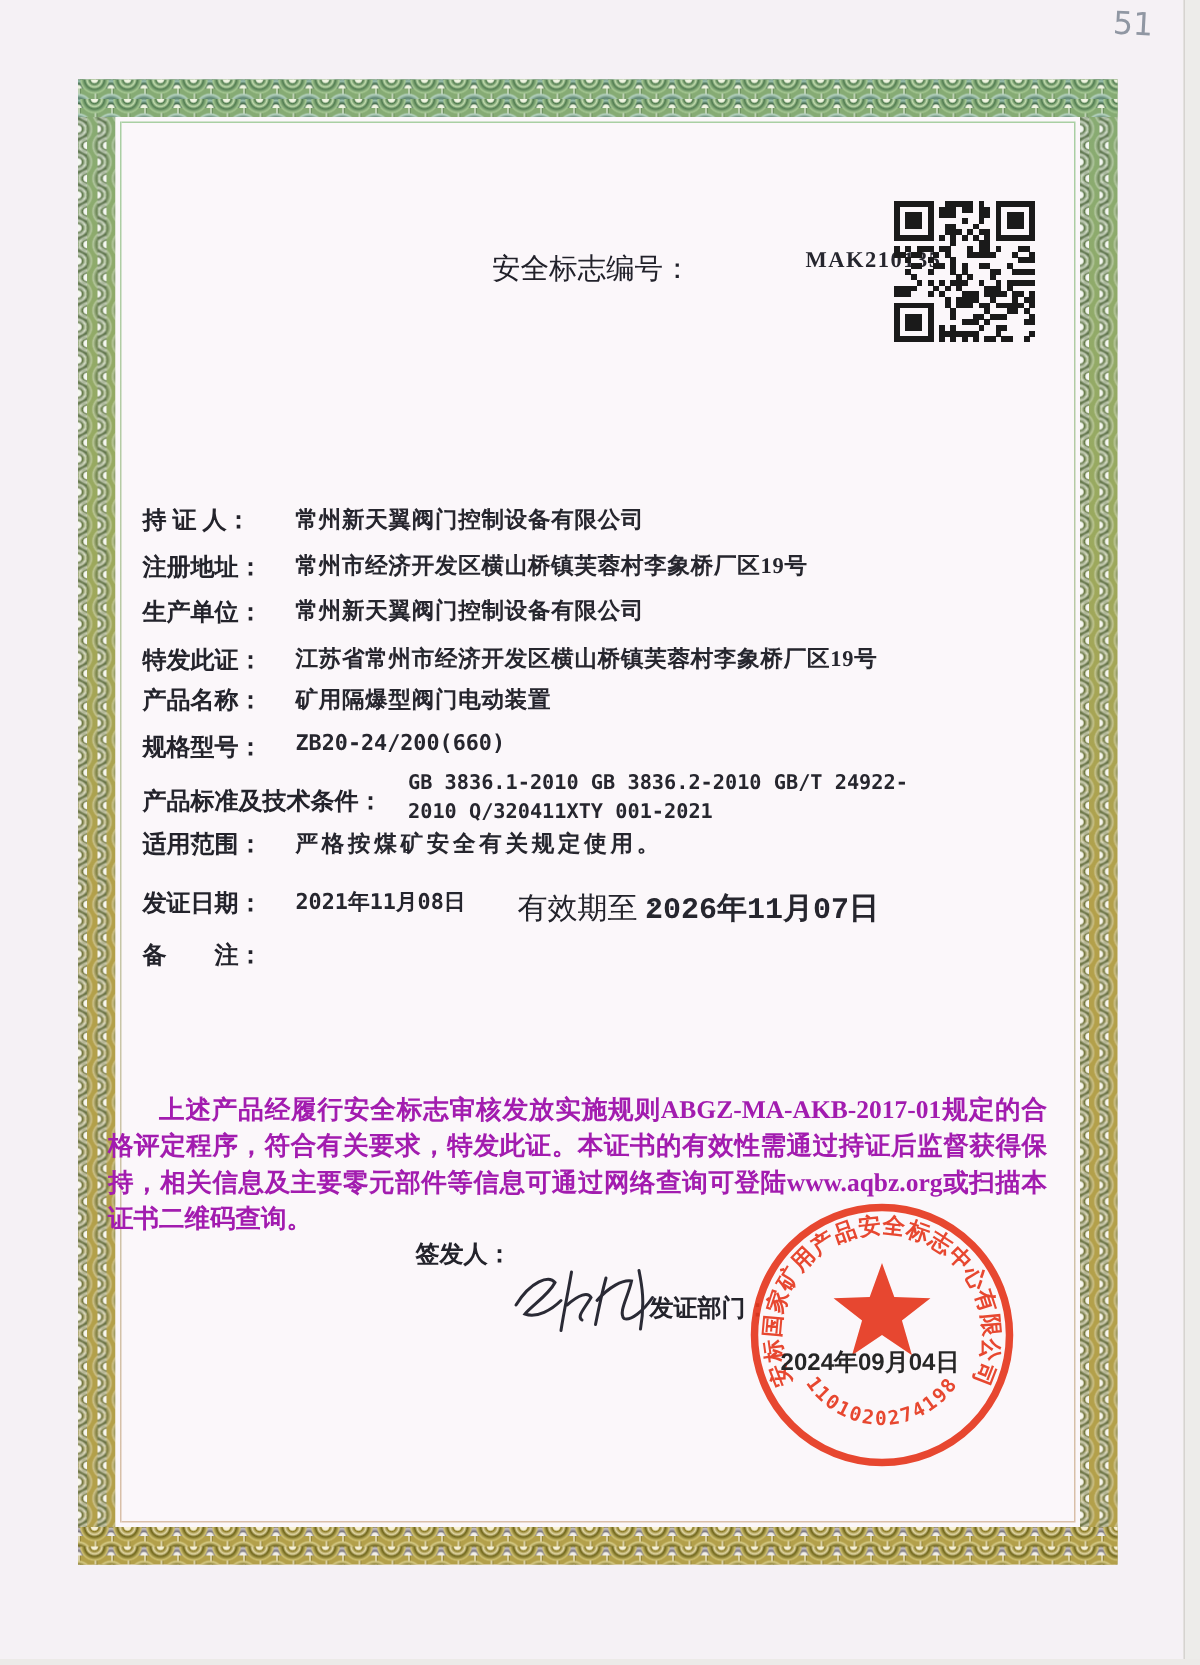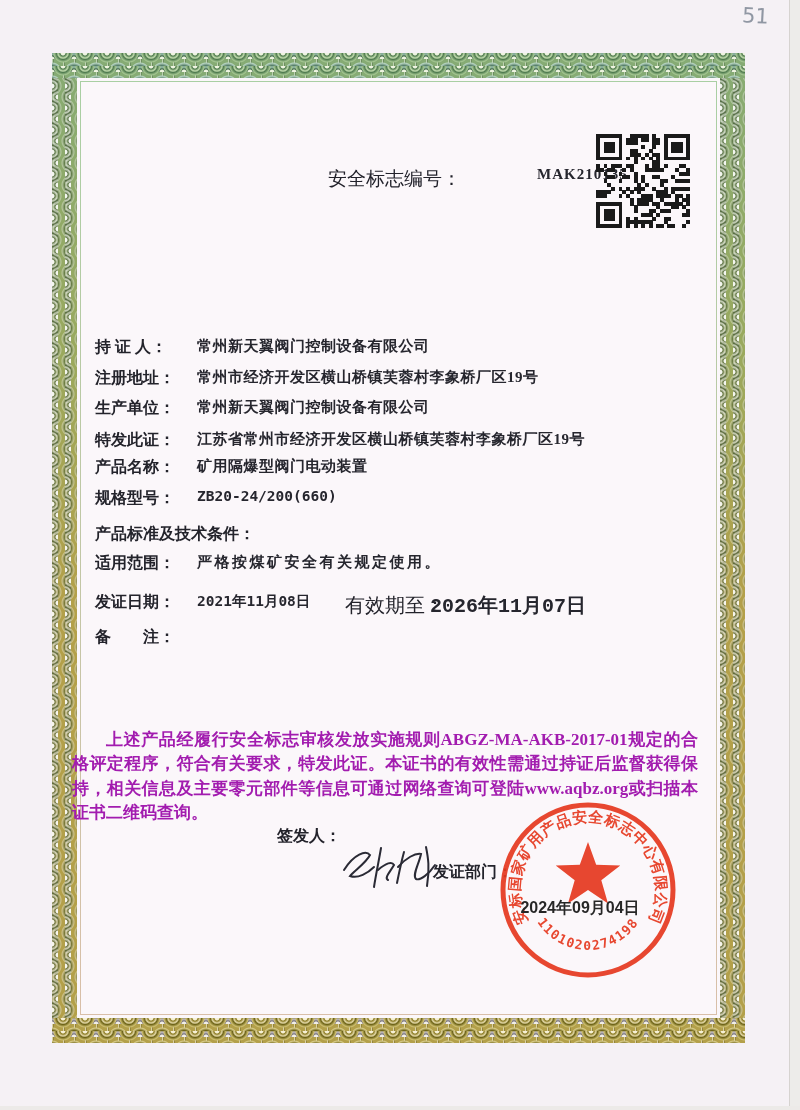--- a/index.html
+++ b/index.html
@@ -420,20 +420,21 @@
     <span class="lab">产品名称：</span>
     <span class="val">矿用隔爆型阀门电动装置</span>
   </div>
   <div class="row" style="top:488px">
     <span class="lab">规格型号：</span>
     <span class="val mono">ZB20-24/200(660)</span>
   </div>
   <div class="row" style="top:524px">
     <span class="lab">产品标准及技术条件：</span>
   </div>
+  <div class="std-val">GB 3836.1-2010 GB 3836.2-2010 GB/T 24922-2010 Q/320411XTY 001-2021</div>
   <div class="row" style="top:553px">
     <span class="lab">适用范围：</span>
     <span class="val scope">严格按煤矿安全有关规定使用。</span>
   </div>
   <div class="row" style="top:592px">
     <span class="lab">发证日期：</span>
     <span class="val mono">2021年11月08日</span>
     <span class="lab2">有效期至：</span>
     <span class="val2">2026年11月07日</span>
   </div>

